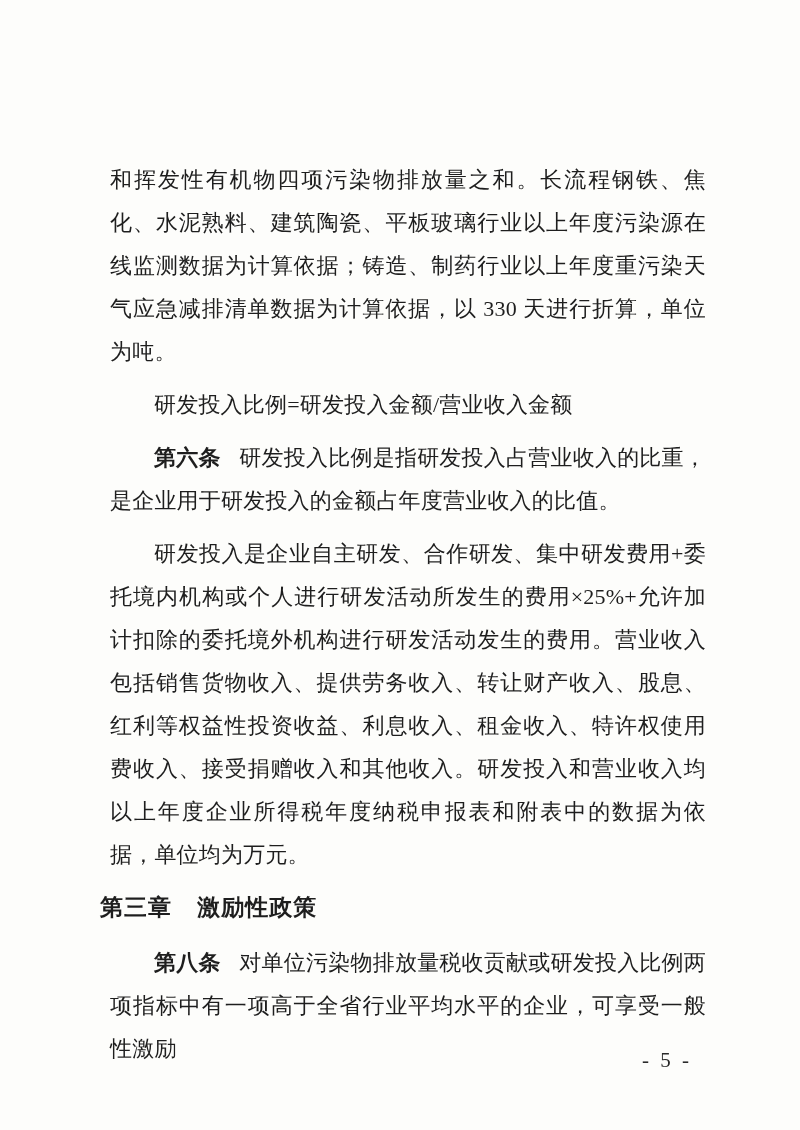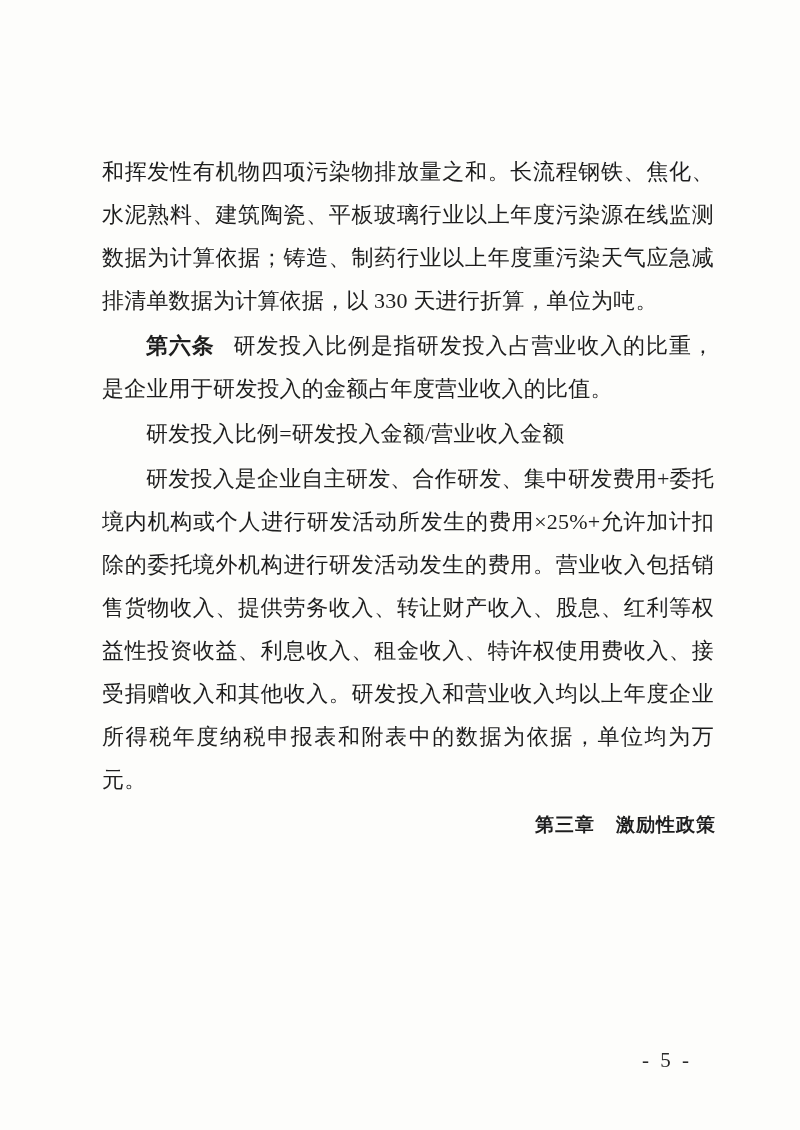--- a/index.html
+++ b/index.html
@@ -16,41 +16,41 @@
     font-family: "Liberation Serif", "DejaVu Serif", serif;
     overflow: hidden;
   }
   .content {
     position: absolute;
     top: 148px;
     left: 100px;
     width: 616px;
   }
   .para {
-    margin: 2px;
+    margin: 10px;
     font-size: 22px;
     line-height: 43px;
     text-align: justify;
     text-justify: inter-ideograph;
     letter-spacing: 0.2px;
   }
   .indent {
     text-indent: 2em;
   }
   .lead {
     font-weight: bold;
     font-family: "Liberation Sans", "DejaVu Sans", sans-serif;
     margin-right: 0.85em;
   }
   .chapter {
     margin: 2px 0 12px 0;
-    font-size: 19px;
+    font-size: 23px;
     line-height: 43px;
     font-weight: bold;
-    text-align: right;
+    text-align: left;
     letter-spacing: 1px;
     font-family: "Liberation Sans", "DejaVu Sans", sans-serif;
   }
   .chapter-number {
     margin-right: 1.1em;
   }
   .footer {
     position: absolute;
     top: 1048px;
     right: 108px;
@@ -61,26 +61,27 @@
   }
 </style>
 </head>
 <body>
 
 <div class="page">
   <div class="content">
 
     <p class="para"><span>和挥发性有机物四项污染物排放量之和。长流程钢铁、焦化、水泥熟料、建筑陶瓷、平板玻璃行业以上年度污染源在线监测数据为计算依据；铸造、制药行业以上年度重污染天气应急减排清单数据为计算依据，以 330 天进行折算，单位为吨。</span></p>
 
+    <p class="para indent"><span>研发投入比例=研发投入金额/营业收入金额</span></p>
+
     <p class="para indent"><span class="lead">第六条</span><span>研发投入比例是指研发投入占营业收入的比重，是企业用于研发投入的金额占年度营业收入的比值。</span></p>
-
-    <p class="para indent"><span>研发投入比例=研发投入金额/营业收入金额</span></p>
 
     <p class="para indent"><span>研发投入是企业自主研发、合作研发、集中研发费用+委托境内机构或个人进行研发活动所发生的费用×25%+允许加计扣除的委托境外机构进行研发活动发生的费用。营业收入包括销售货物收入、提供劳务收入、转让财产收入、股息、红利等权益性投资收益、利息收入、租金收入、特许权使用费收入、接受捐赠收入和其他收入。研发投入和营业收入均以上年度企业所得税年度纳税申报表和附表中的数据为依据，单位均为万元。</span></p>
 
 
     <h2 class="chapter"><span class="chapter-number">第三章</span><span>激励性政策</span></h2>
 
+    <p class="para indent"><span class="lead">第八条</span><span>对单位污染物排放量税收贡献或研发投入比例两项指标中有一项高于全省行业平均水平的企业，可享受一般性激励</span></p>
 
   </div>
 
   <div class="footer">- 5 -</div>
 </div>
 
 </body></html>

